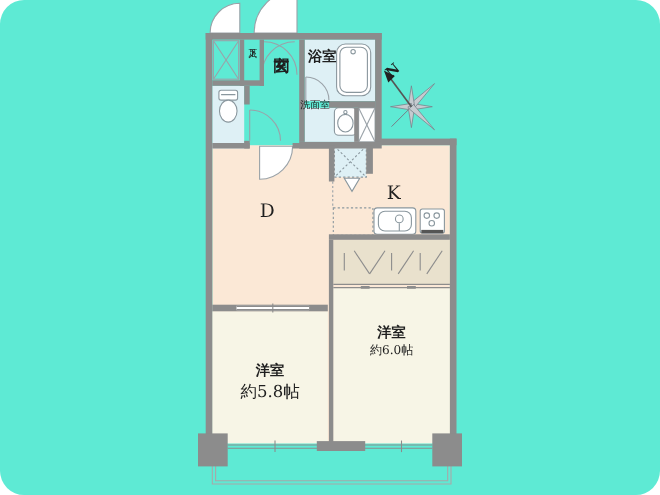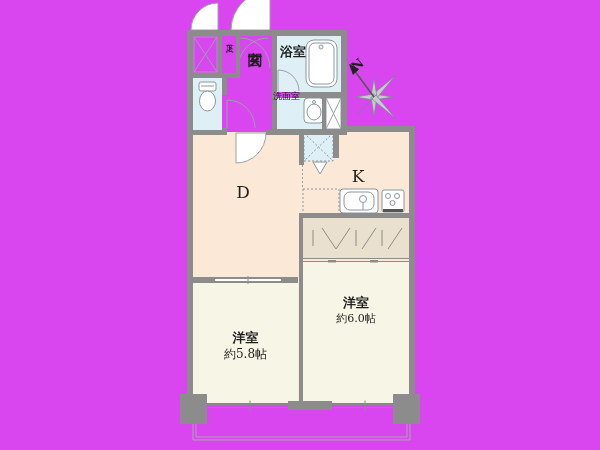--- a/index.html
+++ b/index.html
@@ -1,17 +1,17 @@
 <!DOCTYPE html>
 <html><head>
 <meta charset="utf-8">
 <style>
   html,body{margin:0;padding:0;background:#ffffff;}
-  #stage{position:relative;width:600px;height:450px;background:#d946ef;overflow:hidden;
-         font-family:"DejaVu Serif","Liberation Serif",serif;}
+  #stage{position:relative;width:600px;height:450px;background:#5eead4;overflow:hidden;
+         font-family:"DejaVu Serif","Liberation Serif",serif;border-radius:22px;}
   #plan-svg{position:absolute;left:0;top:0;}
   .lbl{position:absolute;color:#1f1f1f;line-height:1.1;white-space:nowrap;}
   .lbl.center{text-align:center;}
   .vert{writing-mode:vertical-rl;text-orientation:upright;letter-spacing:2px;}
 </style>
 </head>
 <body>
 
 <div id="stage">
 
@@ -182,17 +182,17 @@
 <div class="lbl vert" style="left:224px;top:38px;font-size:8px;letter-spacing:0;">下足入</div>
 
 <div class="lbl center" style="left:193px;width:100px;top:183px;font-size:17px;">D</div>
 
 <div class="lbl center" style="left:338px;width:40px;top:167px;font-size:17px;">K</div>
 
 <div class="lbl center" style="left:303px;width:106px;top:296px;font-size:13px;font-weight:bold;">洋室</div>
 <div class="lbl center" style="left:303px;width:106px;top:313px;font-size:11px;">約6.0帖</div>
 
 <div class="lbl center" style="left:193px;width:105px;top:331px;font-size:13px;font-weight:bold;">洋室</div>
-<div class="lbl center" style="left:193px;width:105px;top:348px;font-size:12px;">約5.8帖</div>
+<div class="lbl center" style="left:193px;width:105px;top:348px;font-size:15px;">約5.8帖</div>
 
 <div class="lbl" style="left:352px;top:58px;font-size:13px;font-weight:bold;transform:rotate(-40deg);">N</div>
 
 </div>
 
 </body></html>

